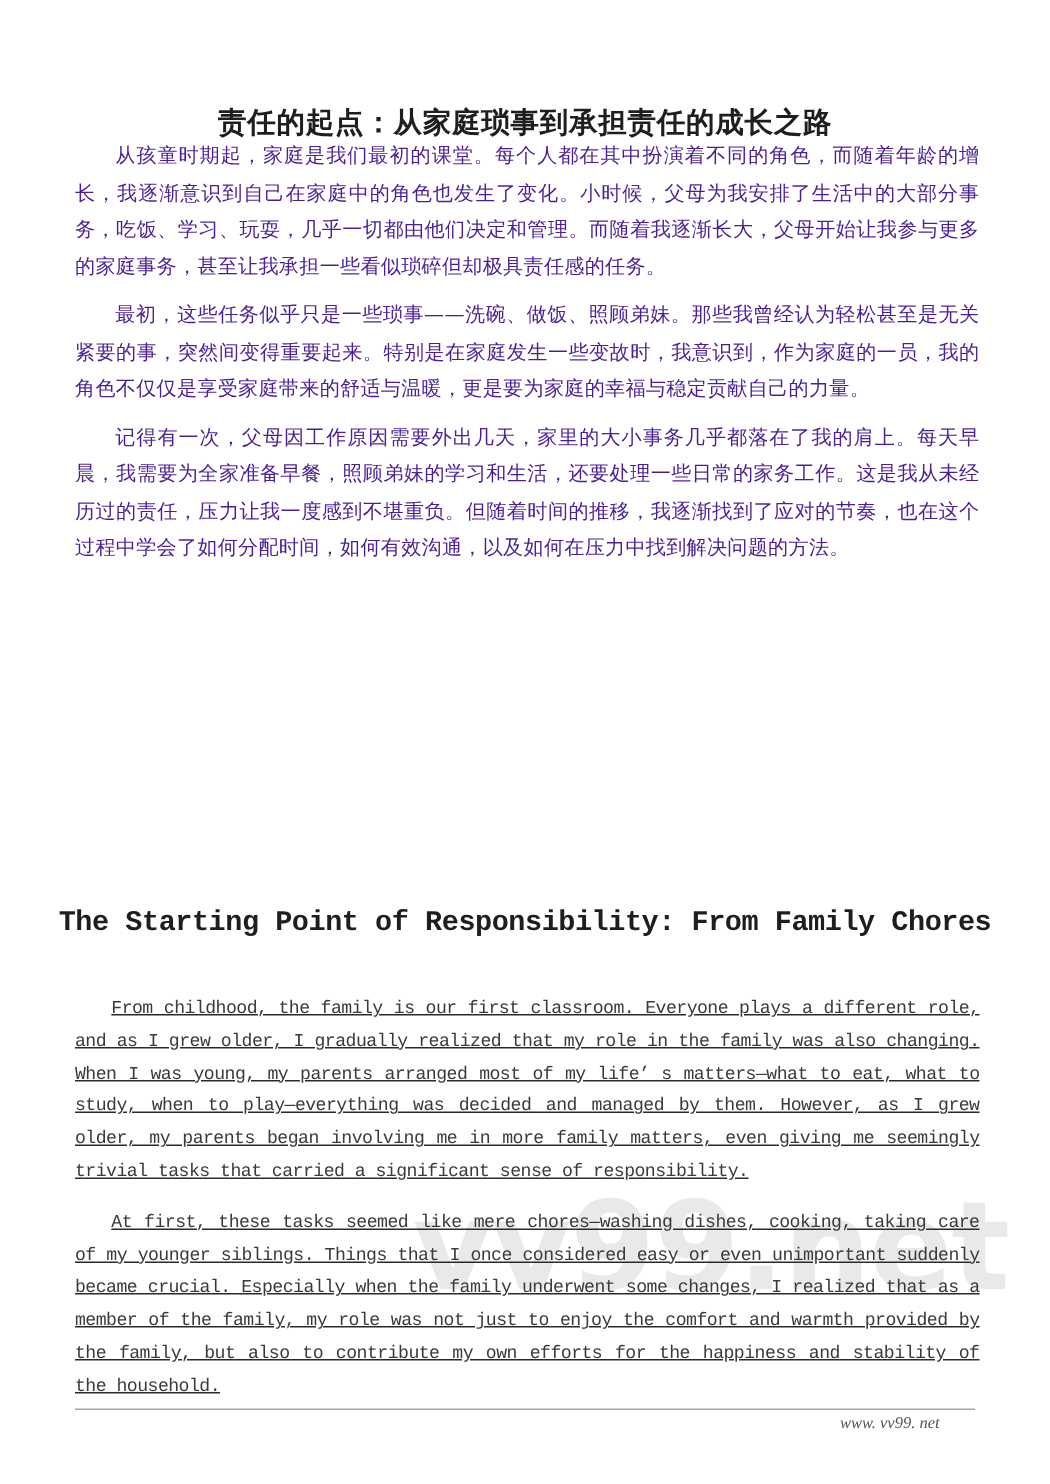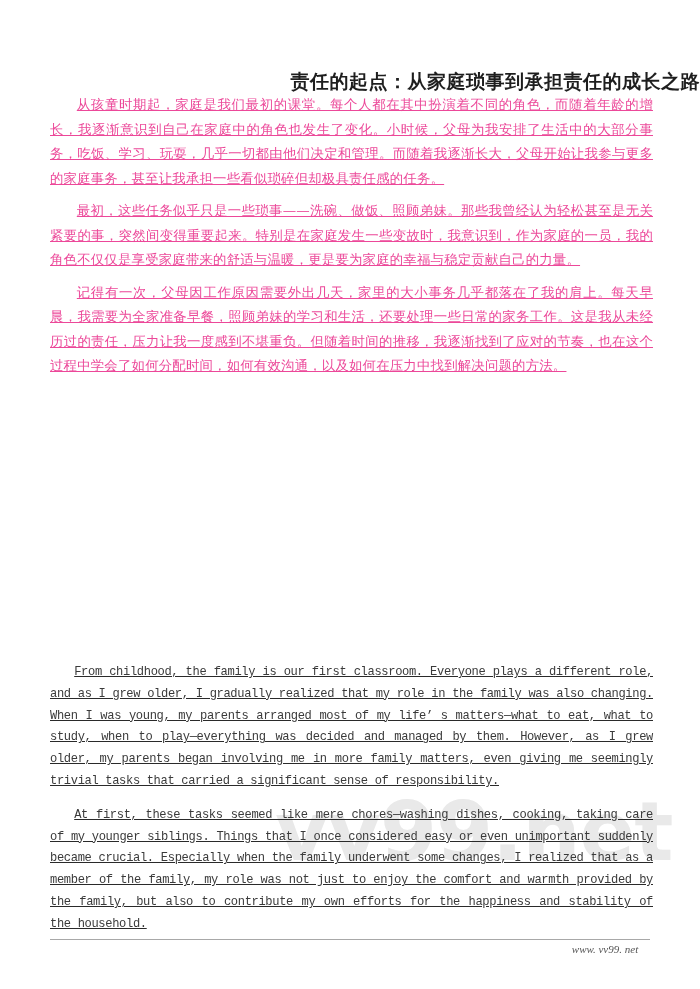--- a/index.html
+++ b/index.html
@@ -19,43 +19,42 @@
       left: 0;
       top: 0;
       width: 700px;
       height: 989px;
     }
     .zh-title {
       position: absolute;
       top: 56px;
       left: 0;
       width: 700px;
-      text-align: right;
+      text-align: center;
       font-family: "DejaVu Sans", sans-serif;
       font-size: 19px;
       font-weight: bold;
       color: #1e1e1e;
       letter-spacing: 0.5px;
     }
     .zh-body {
       position: absolute;
       top: 93px;
       left: 50px;
       width: 603px;
     }
     .zh-para {
       font-family: "DejaVu Serif", serif;
       font-size: 13.4px;
       line-height: 24.5px;
       text-indent: 2em;
       margin: 0 0 8px 0;
       text-align: justify;
-      color: #ec4899;
+      color: #4c1d95;
       letter-spacing: 0.2px;
-      text-decoration: underline;
     }
     .en-title {
       position: absolute;
       top: 582px;
       left: 0;
       width: 700px;
       text-align: center;
       font-family: "Liberation Mono", monospace;
       font-size: 19px;
       line-height: 34px;
@@ -101,21 +100,21 @@
       left: 50px;
       width: 600px;
       height: 0;
       border-top: 1.5px solid #a8a8a8;
     }
     .footer-site {
       position: absolute;
       top: 943px;
       left: 560px;
       width: 90px;
-      text-align: center;
+      text-align: left;
       font-family: "Liberation Serif", serif;
       font-style: italic;
       font-size: 11px;
       color: #555555;
     }
   </style>
 </head>
 <body>
 
 <div class="page">
@@ -126,21 +125,21 @@
 
     <h1 class="zh-title">责任的起点：从家庭琐事到承担责任的成长之路</h1>
 
     <div class="zh-body">
       <p class="zh-para">从孩童时期起，家庭是我们最初的课堂。每个人都在其中扮演着不同的角色，而随着年龄的增长，我逐渐意识到自己在家庭中的角色也发生了变化。小时候，父母为我安排了生活中的大部分事务，吃饭、学习、玩耍，几乎一切都由他们决定和管理。而随着我逐渐长大，父母开始让我参与更多的家庭事务，甚至让我承担一些看似琐碎但却极具责任感的任务。</p>
       <p class="zh-para">最初，这些任务似乎只是一些琐事——洗碗、做饭、照顾弟妹。那些我曾经认为轻松甚至是无关紧要的事，突然间变得重要起来。特别是在家庭发生一些变故时，我意识到，作为家庭的一员，我的角色不仅仅是享受家庭带来的舒适与温暖，更是要为家庭的幸福与稳定贡献自己的力量。</p>
       <p class="zh-para">记得有一次，父母因工作原因需要外出几天，家里的大小事务几乎都落在了我的肩上。每天早晨，我需要为全家准备早餐，照顾弟妹的学习和生活，还要处理一些日常的家务工作。这是我从未经历过的责任，压力让我一度感到不堪重负。但随着时间的推移，我逐渐找到了应对的节奏，也在这个过程中学会了如何分配时间，如何有效沟通，以及如何在压力中找到解决问题的方法。</p>
     </div>
 
     <h2 class="en-title">
-      <br>
+      <span>The Starting Point of Responsibility: From Family Chores</span><br>
     </h2>
 
     <div class="en-body">
       <p class="en-para">From childhood, the family is our first classroom. Everyone plays a different role, and as I grew older, I gradually realized that my role in the family was also changing. When I was young, my parents arranged most of my life’ s matters—what to eat, what to study, when to play—everything was decided and managed by them. However, as I grew older, my parents began involving me in more family matters, even giving me seemingly trivial tasks that carried a significant sense of responsibility.</p>
       <p class="en-para">At first, these tasks seemed like mere chores—washing dishes, cooking, taking care of my younger siblings. Things that I once considered easy or even unimportant suddenly became crucial. Especially when the family underwent some changes, I realized that as a member of the family, my role was not just to enjoy the comfort and warmth provided by the family, but also to contribute my own efforts for the happiness and stability of the household.</p>
     </div>
 
   </div>
 
   <div class="footer-rule"></div>

